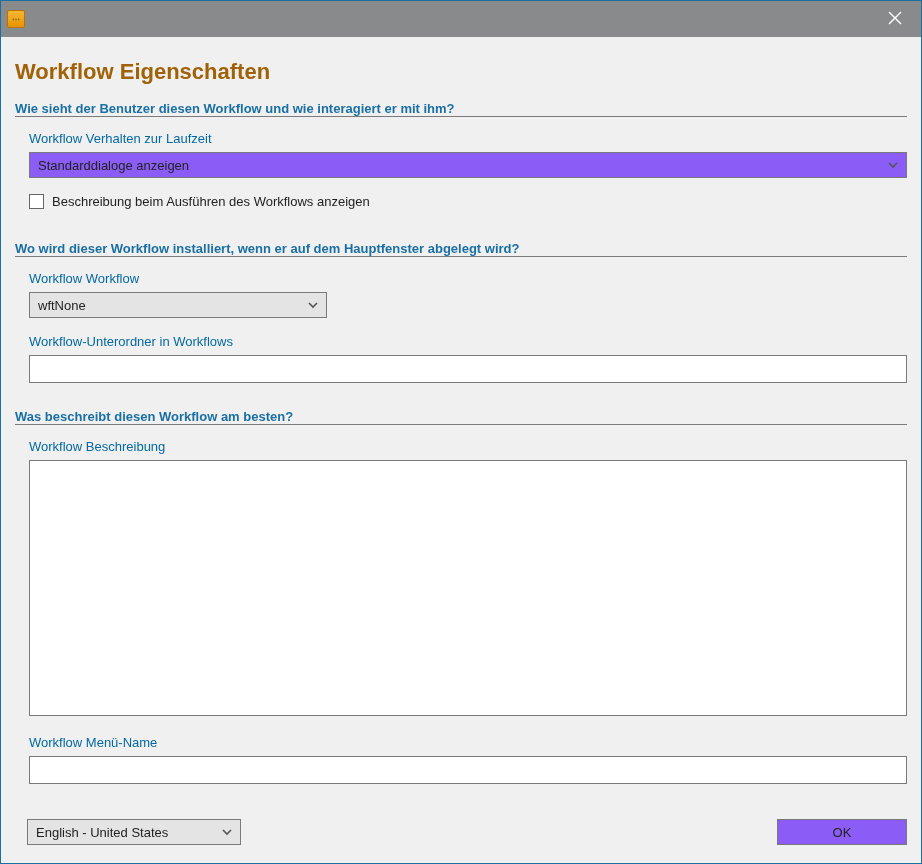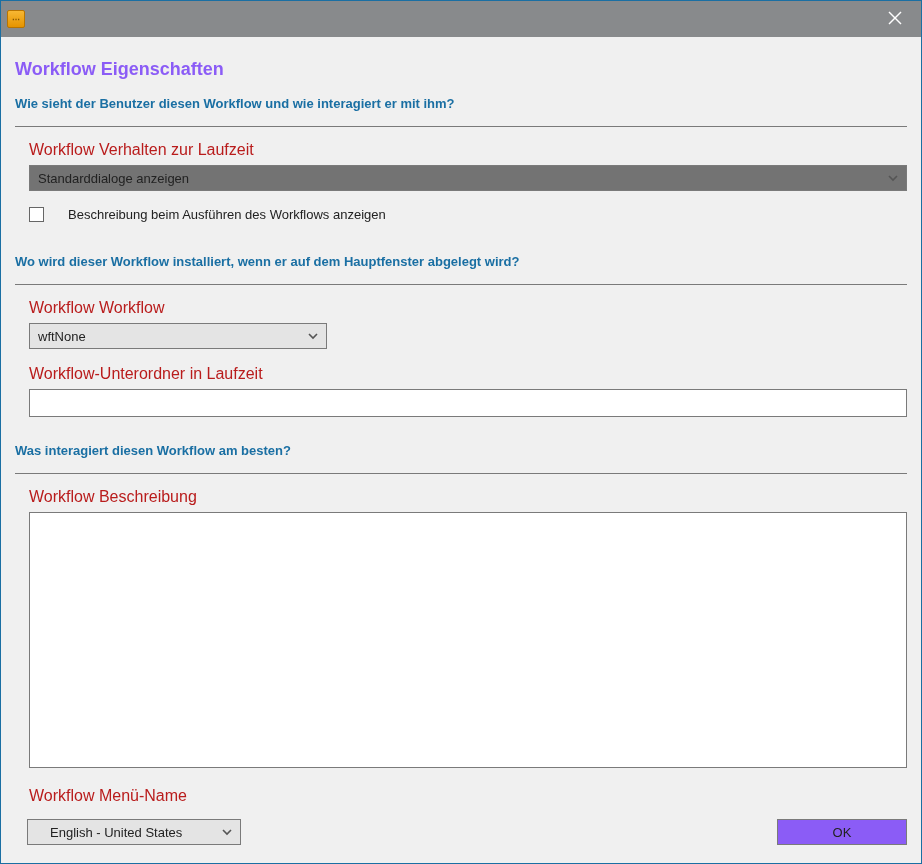--- a/index.html
+++ b/index.html
@@ -39,63 +39,63 @@
   }
   .titlebar .close-btn svg { width:14px; height:14px; stroke:#fff; stroke-width:1.4; }
 
   .content {
     padding: 14px 14px 0 14px;
     height: calc(100% - 36px - 52px);
     overflow: hidden;
   }
 
   .dialog-title {
-    color: #8b5cf6;
-    font-size: 18px;
+    color: #a16207;
+    font-size: 22px;
     font-weight: 600;
     margin: 8px 0 16px 0;
   }
 
   .section-heading {
     color: #1a6fa3;
     font-size: 13px;
     font-weight: 600;
     border-bottom: 1px solid #7a7a7a;
-    padding-bottom: 15px;
+    padding-bottom: 0;
     margin: 0 0 14px 0;
   }
 
   .field-block { margin: 0 0 16px 14px; }
-  .field-label { margin-bottom: 6px; font-size: 16px; color:#b91c1c; }
+  .field-label { margin-bottom: 6px; font-size: 13px; color:#0369a1; }
 
   .select-full {
     width: 100%;
     display:flex; align-items:center;
     height: 26px;
-    background: #737373;
+    background: #8b5cf6;
     border: 1px solid #7a7a7a;
     padding: 0 6px 0 8px;
     cursor: pointer;
     font-size:13px;
   }
   .select-300 {
     width: 298px;
     display:flex; align-items:center;
     height: 26px;
     background: #e4e4e4;
     border: 1px solid #7a7a7a;
     padding: 0 6px 0 8px;
     cursor: pointer;
     font-size:13px;
   }
   .select-full .val, .select-300 .val { flex:1; }
   .chev { width:14px; height:14px; }
   .chev svg { width:14px; height:14px; stroke:#555; stroke-width:1.6; fill:none; }
 
-  .checkbox-row { display:flex; align-items:center; gap:24px; margin: 0 0 22px 14px; }
+  .checkbox-row { display:flex; align-items:center; gap:8px; margin: 0 0 22px 14px; }
   .checkbox-box {
     width:15px; height:15px; border:1px solid #666; background:#fff; cursor:pointer;
   }
   .checkbox-label { font-size:13px; cursor:pointer; }
 
   .text-input {
     width: 100%;
     height: 28px;
     border: 1px solid #7a7a7a;
     background: #fff;
@@ -122,21 +122,21 @@
     align-items:center;
     padding: 0 14px 10px 26px;
     gap: 12px;
   }
   .footer .lang-select {
     width: 214px;
     height: 26px;
     display:flex; align-items:center;
     background: #e4e4e4;
     border: 1px solid #7a7a7a;
-    padding: 0 6px 0 22px;
+    padding: 0 6px 0 8px;
     cursor:pointer;
     font-size:13px;
   }
   .footer .lang-select .val { flex:1; }
   .footer .spacer { flex:1; }
   .footer .btn {
     width: 130px;
     height: 26px;
     background: #8b5cf6;
     border: 1px solid #7a7a7a;
@@ -196,25 +196,25 @@
       <span class="val">wftNone</span>
       <span class="chev">
         <svg viewBox="0 0 14 14">
             <polyline points="3,5 7,9 11,5"></polyline>
           </svg>
       </span>
     </div>
   </div>
 
   <div class="field-block" style="margin-bottom:26px;">
-    <div class="field-label">Workflow-Unterordner in Laufzeit</div>
+    <div class="field-label">Workflow-Unterordner in Workflows</div>
     <input class="text-input" type="text" value="" style="">
   </div>
 
-  <div class="section-heading">Was interagiert diesen Workflow am besten?</div>
+  <div class="section-heading">Was beschreibt diesen Workflow am besten?</div>
 
   <div class="field-block">
     <div class="field-label">Workflow Beschreibung</div>
     <textarea class="textarea-input" style=""></textarea>
   </div>
 
   <div class="field-block">
     <div class="field-label">Workflow Menü-Name</div>
     <input class="text-input" type="text" value="" style="">
   </div>

